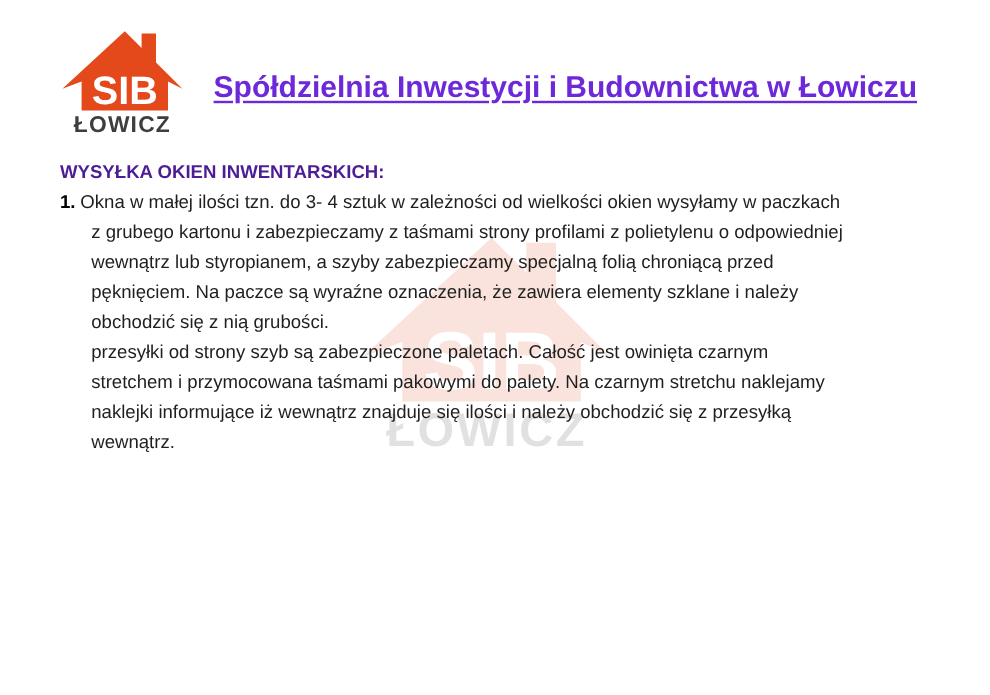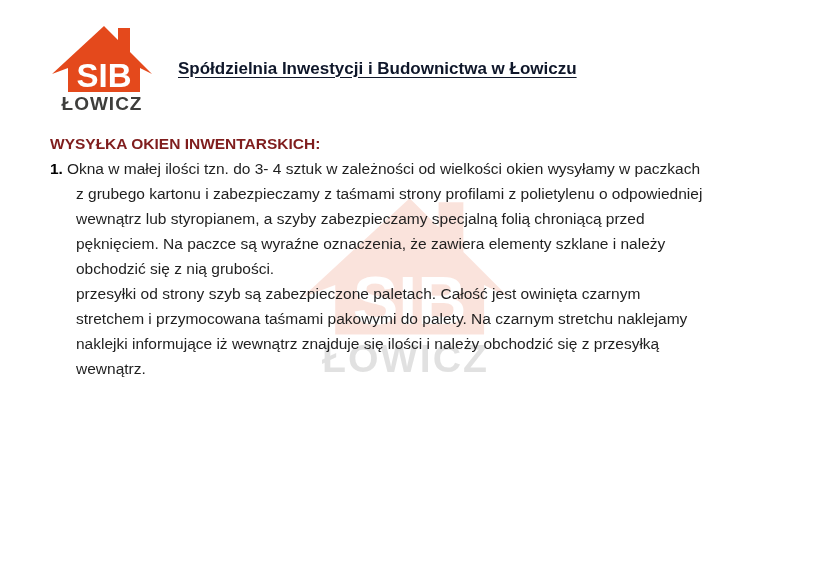--- a/index.html
+++ b/index.html
@@ -22,32 +22,32 @@
     position: absolute; left: 298px; top: 194px;
     width: 215px; height: 182px;
     opacity: 0.15; z-index: 0;
     pointer-events: none;
   }
   .watermark svg { display: block; width: 100%; height: 100%; }
 
   
   .title {
     position: absolute; left: 178px; top: 59px; z-index: 2;
-    font-size: 17px; font-weight: 700; color: #0f172a;
+    font-size: 25px; font-weight: 700; color: #6d28d9;
     text-decoration: underline;
     text-underline-offset: 3px;
     white-space: nowrap;
   }
 
   
   .body-text {
     position: absolute; left: 50px; top: 131px; width: 750px; z-index: 1;
     font-size: 15.5px; line-height: 25px; color: #1f1f1f;
   }
-  .heading { font-weight: 700; color: #7f1d1d; }
+  .heading { font-weight: 700; color: #4c1d95; }
   .line { white-space: nowrap; }
   .line.cont { padding-left: 26px; }
   .num { font-weight: 700; margin-right: 4px; color: #000000; }
 </style>
 </head>
 <body>
 
 <div class="page">
 
   <div class="watermark">

